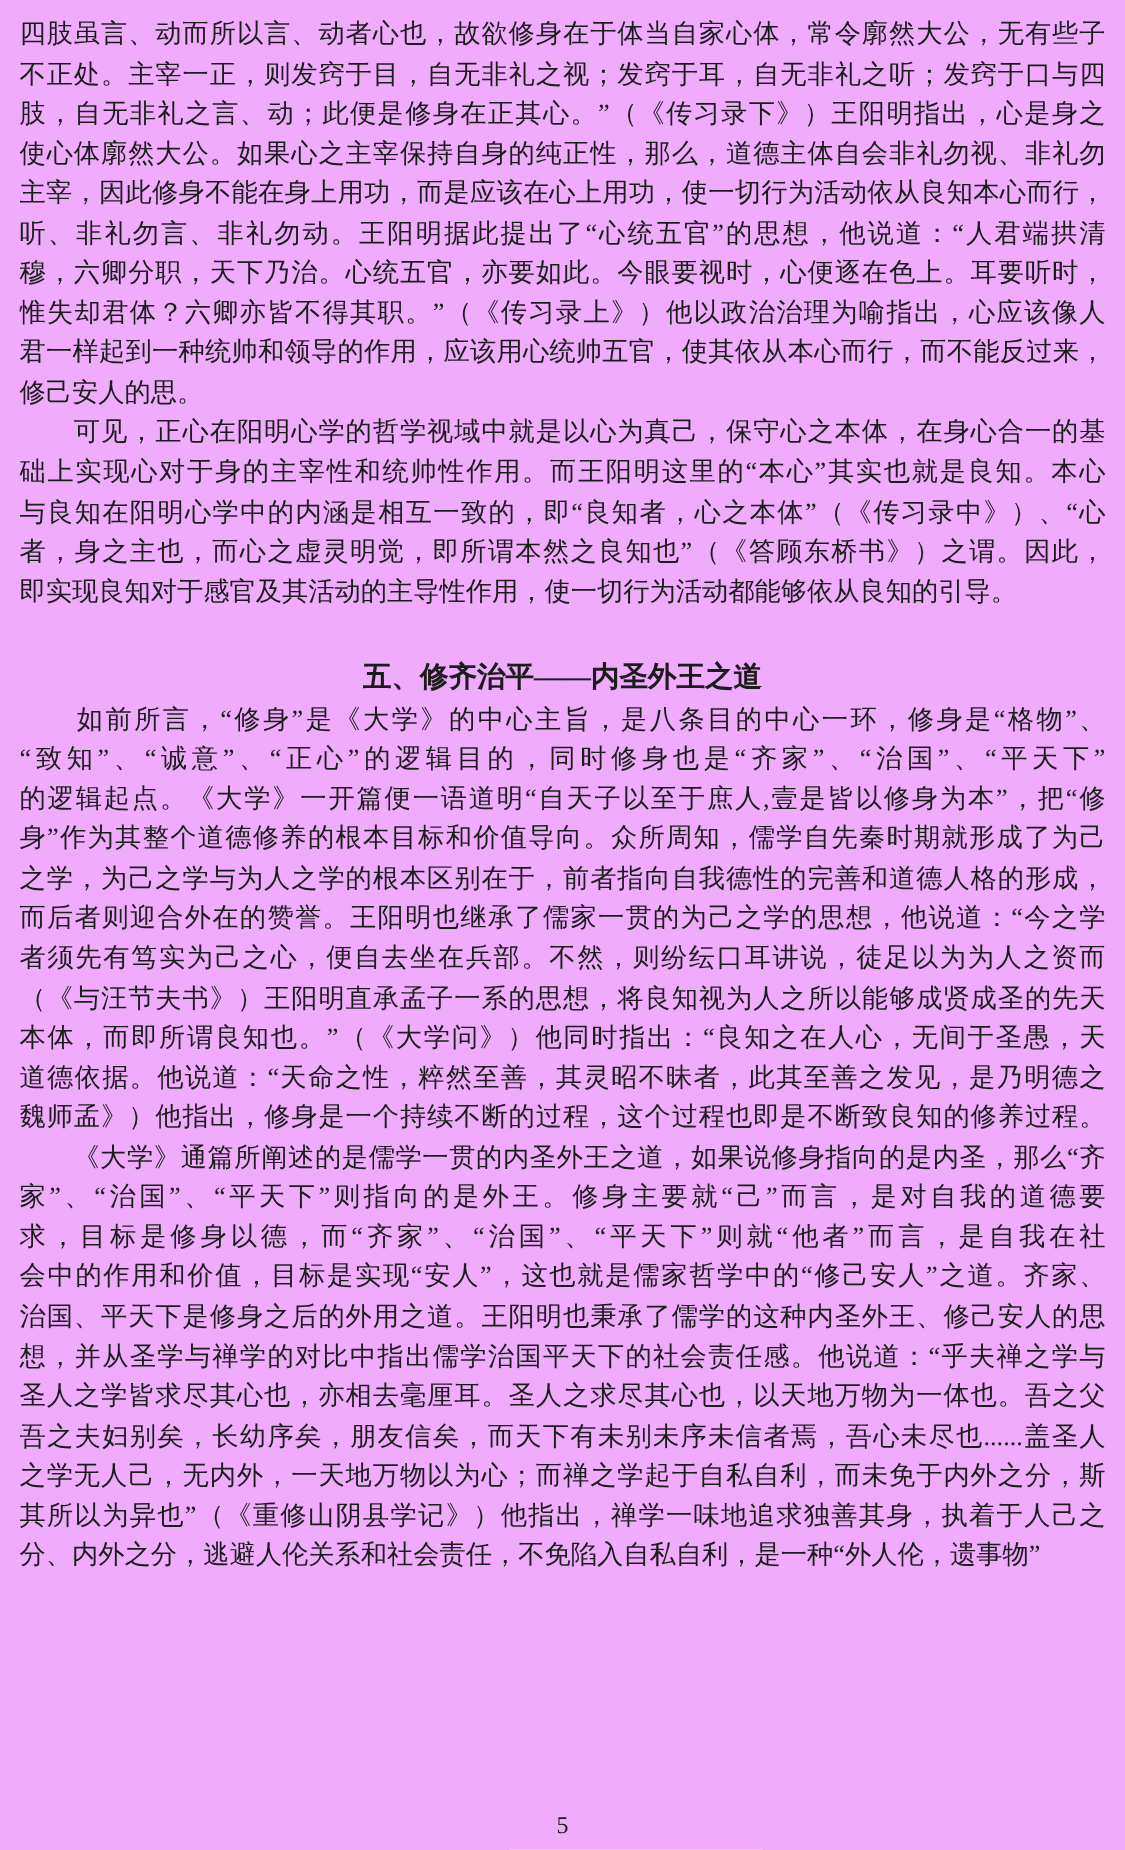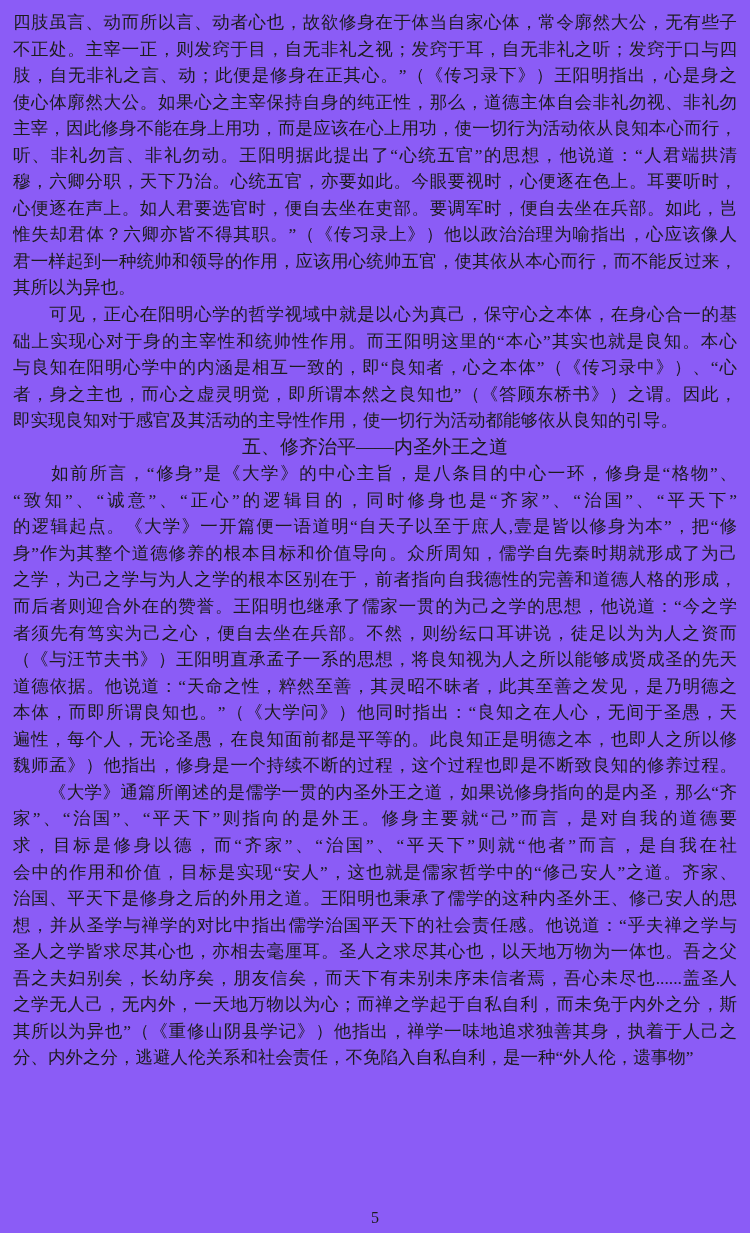--- a/index.html
+++ b/index.html
@@ -3,21 +3,21 @@
 <meta charset="utf-8">
 <style>
   html, body {
     margin: 0;
     padding: 0;
   }
   .page {
     position: relative;
     width: 750px;
     height: 1233px;
-    background: #8b5cf6;
+    background: #f0abfc;
     color: #1c1c1c;
     font-family: "Liberation Serif", "DejaVu Serif", serif;
     overflow: hidden;
   }
   .text-block {
     position: absolute;
     top: 9px;
     left: 13px;
     width: 724px;
   }
@@ -28,24 +28,25 @@
     text-align: justify;
     text-align-last: justify;
     overflow: hidden;
     white-space: normal;
     letter-spacing: 0;
   }
   .line.end {
     text-align-last: left;
   }
   .line.heading {
-    font-weight: normal;
+    font-weight: bold;
     font-size: 19px;
     text-align: center;
     text-align-last: center;
+    margin-top: 32px;
   }
   .page-number {
     position: absolute;
     left: 0;
     bottom: 5px;
     width: 100%;
     text-align: center;
     font-size: 16px;
     line-height: 20px;
   }
@@ -55,41 +56,39 @@
 
 <div class="page">
   <div class="text-block">
       <div class="line body">四肢虽言、动而所以言、动者心也，故欲修身在于体当自家心体，常令廓然大公，无有些子</div>
       <div class="line body">不正处。主宰一正，则发窍于目，自无非礼之视；发窍于耳，自无非礼之听；发窍于口与四</div>
       <div class="line body">肢，自无非礼之言、动；此便是修身在正其心。”（《传习录下》）王阳明指出，心是身之</div>
       <div class="line body">使心体廓然大公。如果心之主宰保持自身的纯正性，那么，道德主体自会非礼勿视、非礼勿</div>
       <div class="line body">主宰，因此修身不能在身上用功，而是应该在心上用功，使一切行为活动依从良知本心而行，</div>
       <div class="line body">听、非礼勿言、非礼勿动。王阳明据此提出了“心统五官”的思想，他说道：“人君端拱清</div>
       <div class="line body">穆，六卿分职，天下乃治。心统五官，亦要如此。今眼要视时，心便逐在色上。耳要听时，</div>
-      <div class="line body">心便逐在声上。如人君要选官时，便自去坐在吏部。要调军时，便自去坐在兵部。如此，岂</div>
       <div class="line body">惟失却君体？六卿亦皆不得其职。”（《传习录上》）他以政治治理为喻指出，心应该像人</div>
       <div class="line body">君一样起到一种统帅和领导的作用，应该用心统帅五官，使其依从本心而行，而不能反过来，</div>
-      <div class="line body end">其所以为异也。</div>
+      <div class="line body end">修己安人的思。</div>
       <div class="line body">　　可见，正心在阳明心学的哲学视域中就是以心为真己，保守心之本体，在身心合一的基</div>
       <div class="line body">础上实现心对于身的主宰性和统帅性作用。而王阳明这里的“本心”其实也就是良知。本心</div>
       <div class="line body">与良知在阳明心学中的内涵是相互一致的，即“良知者，心之本体”（《传习录中》）、“心</div>
       <div class="line body">者，身之主也，而心之虚灵明觉，即所谓本然之良知也”（《答顾东桥书》）之谓。因此，</div>
       <div class="line body end">即实现良知对于感官及其活动的主导性作用，使一切行为活动都能够依从良知的引导。</div>
       <div class="line heading end">五、修齐治平——内圣外王之道</div>
       <div class="line body">　　如前所言，“修身”是《大学》的中心主旨，是八条目的中心一环，修身是“格物”、</div>
       <div class="line body">“致知”、“诚意”、“正心”的逻辑目的，同时修身也是“齐家”、“治国”、“平天下”</div>
       <div class="line body">的逻辑起点。《大学》一开篇便一语道明“自天子以至于庶人,壹是皆以修身为本”，把“修</div>
       <div class="line body">身”作为其整个道德修养的根本目标和价值导向。众所周知，儒学自先秦时期就形成了为己</div>
       <div class="line body">之学，为己之学与为人之学的根本区别在于，前者指向自我德性的完善和道德人格的形成，</div>
       <div class="line body">而后者则迎合外在的赞誉。王阳明也继承了儒家一贯的为己之学的思想，他说道：“今之学</div>
       <div class="line body">者须先有笃实为己之心，便自去坐在兵部。不然，则纷纭口耳讲说，徒足以为为人之资而已。”</div>
       <div class="line body">（《与汪节夫书》）王阳明直承孟子一系的思想，将良知视为人之所以能够成贤成圣的先天</div>
+      <div class="line body">本体，而即所谓良知也。”（《大学问》）他同时指出：“良知之在人心，无间于圣愚，天</div>
       <div class="line body">道德依据。他说道：“天命之性，粹然至善，其灵昭不昧者，此其至善之发见，是乃明德之</div>
-      <div class="line body">本体，而即所谓良知也。”（《大学问》）他同时指出：“良知之在人心，无间于圣愚，天</div>
-      <div class="line body">遍性，每个人，无论圣愚，在良知面前都是平等的。此良知正是明德之本，也即人之所以修</div>
       <div class="line body">魏师孟》）他指出，修身是一个持续不断的过程，这个过程也即是不断致良知的修养过程。</div>
       <div class="line body">　　《大学》通篇所阐述的是儒学一贯的内圣外王之道，如果说修身指向的是内圣，那么“齐</div>
       <div class="line body">家”、“治国”、“平天下”则指向的是外王。修身主要就“己”而言，是对自我的道德要</div>
       <div class="line body">求，目标是修身以德，而“齐家”、“治国”、“平天下”则就“他者”而言，是自我在社</div>
       <div class="line body">会中的作用和价值，目标是实现“安人”，这也就是儒家哲学中的“修己安人”之道。齐家、</div>
       <div class="line body">治国、平天下是修身之后的外用之道。王阳明也秉承了儒学的这种内圣外王、修己安人的思</div>
       <div class="line body">想，并从圣学与禅学的对比中指出儒学治国平天下的社会责任感。他说道：“乎夫禅之学与</div>
       <div class="line body">圣人之学皆求尽其心也，亦相去毫厘耳。圣人之求尽其心也，以天地万物为一体也。吾之父</div>
       <div class="line body">吾之夫妇别矣，长幼序矣，朋友信矣，而天下有未别未序未信者焉，吾心未尽也......盖圣人</div>
       <div class="line body">之学无人己，无内外，一天地万物以为心；而禅之学起于自私自利，而未免于内外之分，斯</div>

